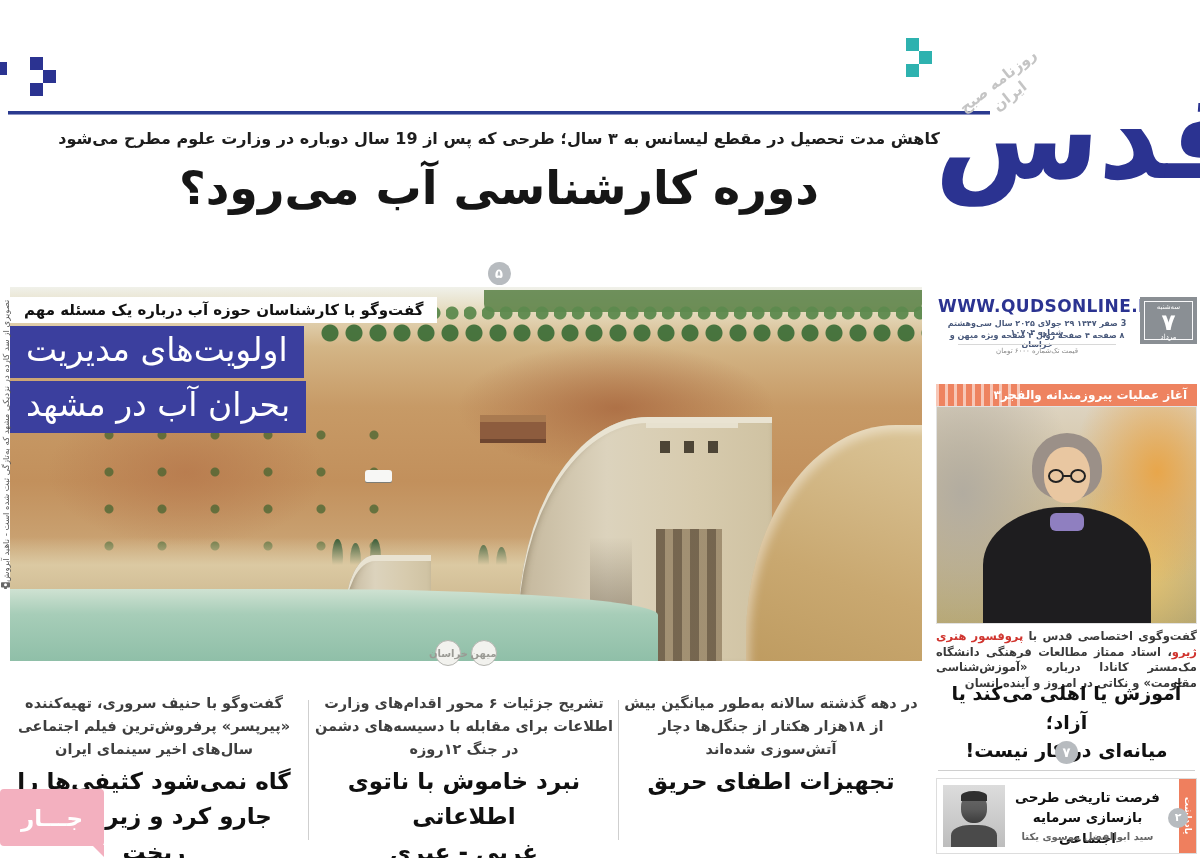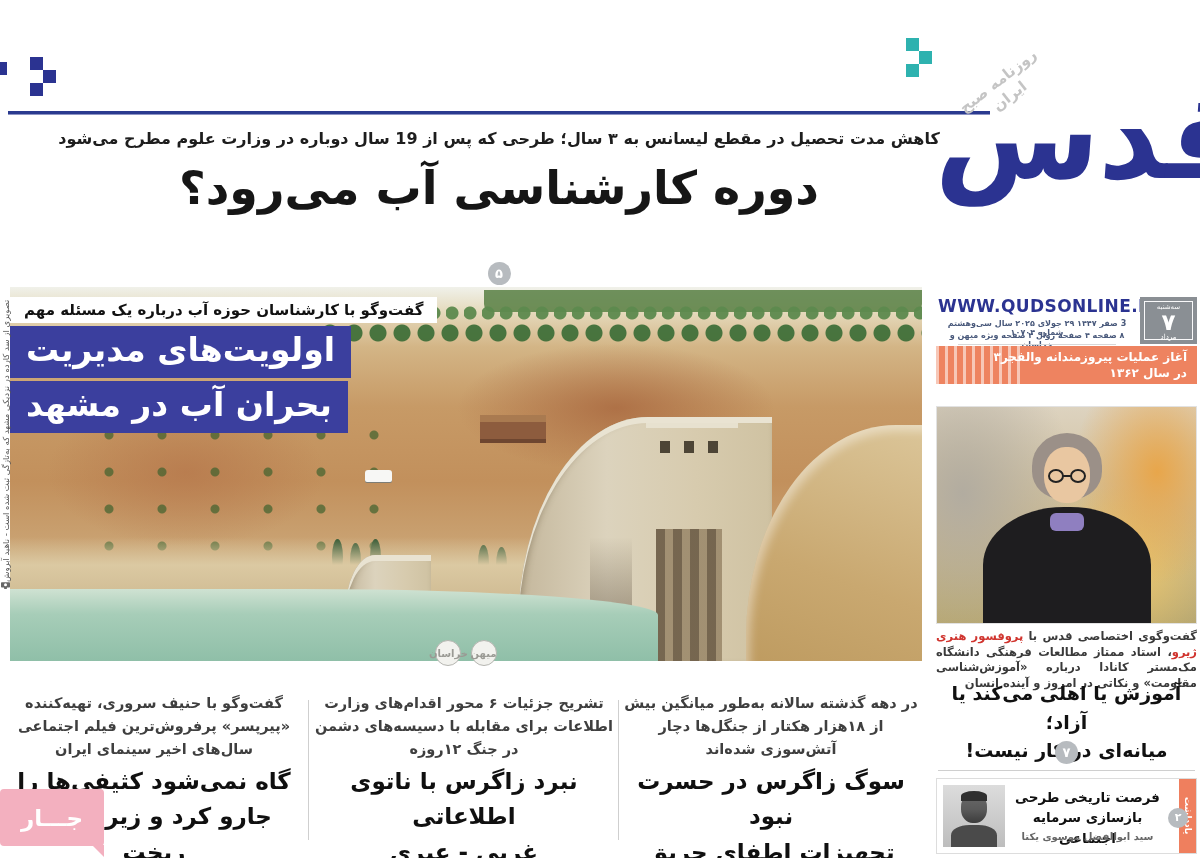--- a/index.html
+++ b/index.html
@@ -48,21 +48,21 @@
     background-image:linear-gradient(90deg, transparent 0 14px, #4d4536 14px 24px, transparent 24px 38px, #4d4536 38px 48px, transparent 48px 62px, #4d4536 62px 72px, transparent 72px);
     background-size:92px 12px; background-position:0 18px; background-repeat:no-repeat; }
   .ph-gates { position:absolute; left:646px; top:242px; width:66px; height:132px;
     background:repeating-linear-gradient(90deg,#6b5b45 0 9px,#9c8a6c 9px 17px); opacity:.9; }
   .ph-stain { position:absolute; left:580px; top:250px; width:42px; height:124px; background:linear-gradient(180deg, rgba(60,45,30,.0), rgba(60,45,30,.55)); border-radius:0 0 18px 18px; }
   .ph-rock-right { position:absolute; right:-24px; bottom:-14px; width:200px; height:250px; background:linear-gradient(200deg,#dcc79b 0%,#c9a870 60%,#bd9a5f 100%); border-top-left-radius:75% 85%; box-shadow:inset 4px 6px 10px rgba(255,255,255,.4); }
   .ph-water { position:absolute; left:0; bottom:0; width:648px; height:72px;
     background:linear-gradient(180deg,#cfe2d2 0%,#a7cdb8 35%,#8fbfa8 100%); border-radius:0 55% 0 0 / 0 26px 0 0; }
 
   .ph-kicker { position:absolute; top:10px; left:0; background:#fff; color:#111; font-weight:700; font-size:15px; padding:4px 14px; }
-  .ph-h { position:absolute; left:0; background:#3b3f9e; color:#fff; font-size:33px; font-weight:700; padding:3px 16px 8px; line-height:1.25; }
+  .ph-h { position:absolute; left:0; background:#3b3f9e; color:#fff; font-size:33px; font-weight:400; padding:3px 16px 8px; line-height:1.25; }
   .ph-h1 { top:39px; }
   .ph-h2 { top:94px; }
 
   .credit { position:absolute; top:300px; left:0px; height:360px; width:11px; writing-mode:vertical-rl; transform:rotate(180deg); font-size:8.5px; color:#555; display:flex; align-items:center; }
   .credit .cam { width:9px; height:7px; margin-top:4px; }
 
   .stamps-row { text-align:center; }
   .photo-stamps { position:absolute; top:640px; left:10px; width:912px; }
   .stamp { display:inline-flex; width:26px; height:26px; border-radius:50%; border:1px solid #b5b5b0; background:#f2f2ee; color:#9a9a94; font-size:10px; align-items:center; justify-content:center; margin:0 2px; font-weight:700; }
 
@@ -83,21 +83,21 @@
   .info1,.info2 { position:absolute; left:938px; width:198px; text-align:center; font-size:8px; color:#49597b; font-weight:700; }
   .info1 { top:319px; }
   .info2 { top:331px; }
   .info3 { position:absolute; top:344px; left:958px; width:158px; text-align:center; font-size:7px; color:#8a8a8a; border-top:1px solid #d8d8d8; padding-top:2px; }
   .badge { position:absolute; top:297px; left:1140px; width:57px; height:47px; background:#8a8f94; color:#fff; text-align:center; }
   .badge-frame { position:absolute; inset:4px; border:1.5px solid rgba(255,255,255,.95); }
   .badge-weekday { position:relative; font-size:7px; margin-top:6px; }
   .badge-day { position:relative; font-size:23px; font-weight:900; line-height:22px; }
   .badge-month { position:relative; font-size:7px; }
   .badge-year { position:relative; font-size:12px; opacity:.9; }
-  .history { position:absolute; top:346px; left:936px; width:261px; height:38px; background:#ee8360; overflow:hidden; }
+  .history { position:absolute; top:384px; left:936px; width:261px; height:38px; background:#ee8360; overflow:hidden; }
   .history-stripes { position:absolute; left:0; top:0; bottom:0; width:33%; background:repeating-linear-gradient(90deg, rgba(255,255,255,.55) 0 3px, transparent 3px 9px); }
   .history-text { position:absolute; right:10px; top:3px; color:#fff; font-size:12px; font-weight:700; text-align:right; line-height:1.35; }
 
   
   .portrait { position:absolute; top:406px; left:936px; width:261px; height:218px; overflow:hidden; border:1px solid #e2e2e2;
     background:radial-gradient(ellipse 120px 160px at 85% 30%, #e8a64b 0%, rgba(232,166,75,0) 70%),
                radial-gradient(ellipse 140px 120px at 70% 75%, #f0c96a 0%, rgba(240,201,106,0) 70%),
                radial-gradient(ellipse 150px 200px at 10% 40%, #b2aca0 0%, rgba(178,172,160,0) 75%),
                linear-gradient(180deg,#ddd3c0 0%, #cbb98f 55%, #b8a871 100%); }
   .pt-body { position:absolute; left:50%; bottom:-12px; transform:translateX(-50%); width:168px; height:128px; background:#1e1d1f; border-radius:48% 48% 0 0 / 58px 58px 0 0; }
@@ -185,30 +185,29 @@
     <span class="stamp">میهن</span>
     <span class="stamp">خراسان</span>
   </div>
 
   <div class="vdiv" style="left:308px;"></div>
   <div class="vdiv" style="left:618px;"></div>
 
   <div class="teaser" style="left:620px;width:302px;">
     <div class="t-kicker">در دهه گذشته سالانه به‌طور میانگین بیش از ۱۸هزار هکتار از جنگل‌ها دچار آتش‌سوزی شده‌اند</div>
     <div class="t-head">
-      <div>سوگ زاگرس در حسرت نبود</div>
       <div>تجهیزات اطفای حریق</div>
     </div>
 
   </div>
 
   <div class="teaser" style="left:312px;width:304px;">
     <div class="t-kicker">تشریح جزئیات ۶ محور اقدام‌های وزارت اطلاعات برای مقابله با دسیسه‌های دشمن در جنگ ۱۲روزه</div>
     <div class="t-head">
-      <div>نبرد زاگرس با ناتوی اطلاعاتی</div>
+      <div>نبرد خاموش با ناتوی اطلاعاتی</div>
       <div>غربی - عبری</div>
     </div>
 
   </div>
 
   <div class="teaser" style="left:4px;width:300px;">
     <div class="t-kicker">گفت‌وگو با حنیف سروری، تهیه‌کننده «پیرپسر» پرفروش‌ترین فیلم اجتماعی سال‌های اخیر سینمای ایران</div>
     <div class="t-head">
       <div>گاه نمی‌شود کثیفی‌ها را</div>
       <div>جارو کرد و زیر فرش ریخت</div>

